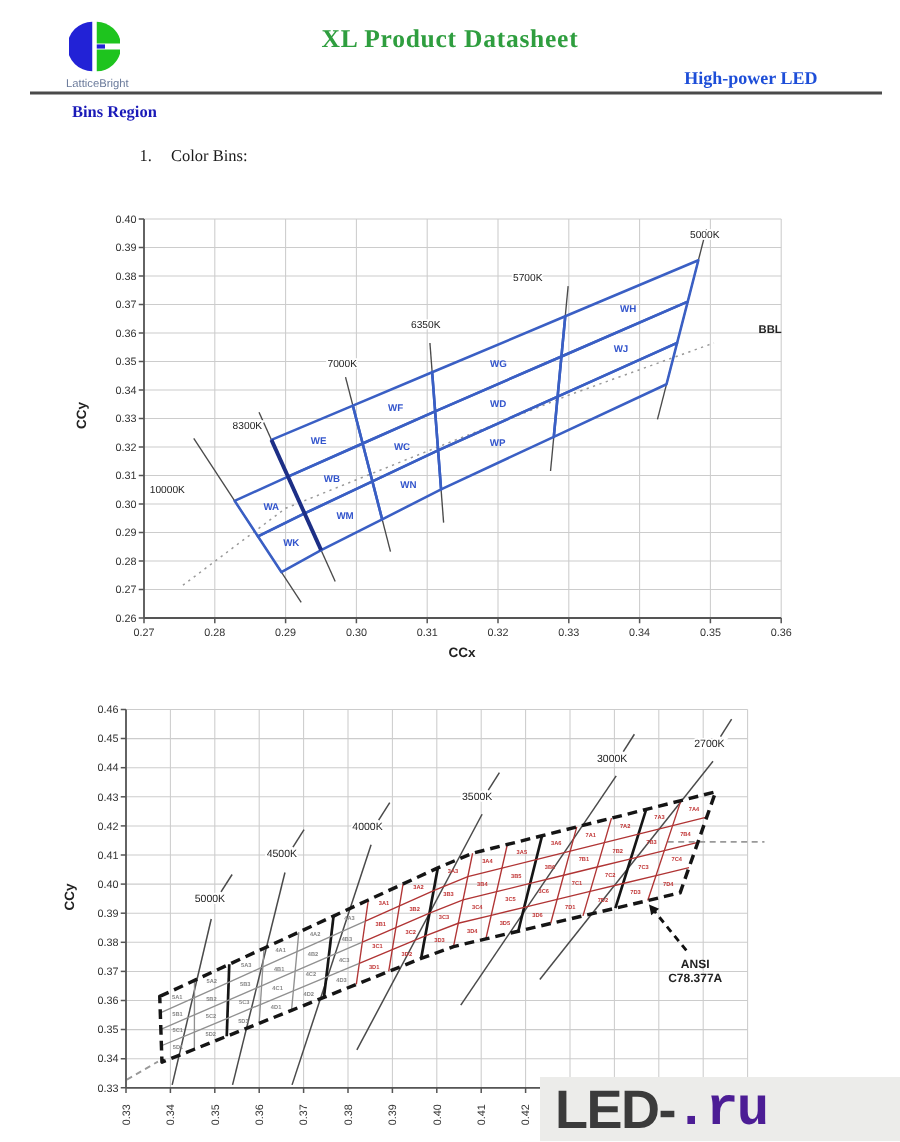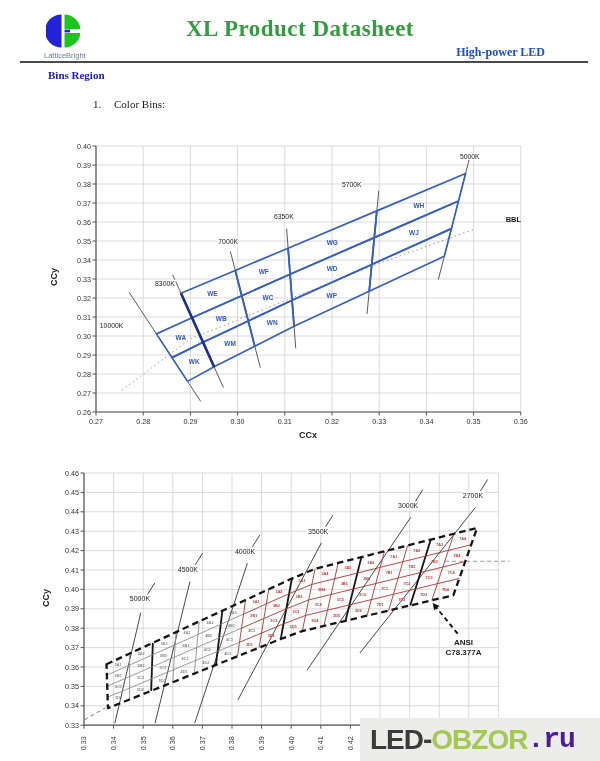--- a/index.html
+++ b/index.html
@@ -4,40 +4,40 @@
 <style>
   html,body{margin:0;padding:0;background:#fff;}
   .page{position:relative;width:600px;height:761px;background:#ffffff;overflow:hidden;
         font-family:"Liberation Sans","DejaVu Sans",sans-serif;}
   
   .brand-logo{position:absolute;left:46px;top:14px;width:34px;height:34px;}
   .brand-name{position:absolute;left:44px;top:51px;font-size:7.5px;color:#6b7b9b;
               font-family:Liberation Sans, sans-serif;}
   .doc-title{position:absolute;left:0;top:16px;width:600px;text-align:center;
              font-family:"Liberation Serif","DejaVu Serif",serif;font-weight:bold;
-             font-size:23px;color:#2f9e3f;letter-spacing:.5px;}
+             font-size:17px;color:#2f9e3f;letter-spacing:.5px;}
   .doc-subtitle{position:absolute;right:55px;top:45px;
                 font-family:"Liberation Serif","DejaVu Serif",serif;font-weight:bold;
                 font-size:12px;color:#1a1ab8;}
   .header-rule{position:absolute;left:20px;top:61px;width:568px;height:2px;background:#4a4a4a;}
   .section-heading{position:absolute;left:48px;top:69px;
                    font-family:"Liberation Serif","DejaVu Serif",serif;font-weight:bold;
                    font-size:11px;color:#1a1ab8;}
   .list-line{position:absolute;left:93px;top:98px;
              font-family:"Liberation Serif","DejaVu Serif",serif;
              font-size:11px;color:#1b1b1b;}
   .list-line .num{margin-right:10px;}
   .chart-svg{position:absolute;left:0;}
   #chart1{top:130px;}
   #chart2{top:455px;}
   .watermark{position:absolute;left:360px;top:718px;width:240px;height:43px;
              background:#ececea;display:flex;align-items:center;justify-content:flex-start;
              padding-left:10px;box-sizing:border-box;z-index:5;}
   .watermark span{font-family:"Liberation Sans","DejaVu Sans",sans-serif;font-weight:bold;
-                  font-size:28px;letter-spacing:-1px;line-height:1;}
+                  font-size:36px;letter-spacing:-1px;line-height:1;}
 </style>
 </head>
 <body>
 
 <div class="page">
 
   <svg class="brand-logo" viewBox="0 0 34 34">
     <g id="logo-g">
         <path d="M15.5 0.5 A16.5 16.5 0 0 0 15.5 33.5 Z" fill="#2222d6"></path>
         <path d="M18.5 0.5 A16.5 16.5 0 0 1 34.6 15 L18.5 15 Z" fill="#1ec41e"></path>
@@ -396,16 +396,15 @@
         <text x="408.11999999999995" y="52.92000000000003" text-anchor="middle" font-size="7" fill="#222" stroke="#fff" stroke-width="2.4" paint-order="stroke">3000K</text>
         <text x="472.9439999999999" y="42.832000000000065" text-anchor="middle" font-size="7" fill="#222" stroke="#fff" stroke-width="2.4" paint-order="stroke">2700K</text>
         <text x="463.4719999999999" y="190.27200000000008" text-anchor="middle" font-size="8" font-weight="bold" fill="#222"><tspan x="463.4719999999999" dy="0">ANSI</tspan><tspan x="463.4719999999999" dy="9.5">C78.377A</tspan></text>
         <line x1="457.55199999999996" y1="178.6320000000001" x2="432.6879999999999" y2="147.98000000000002" stroke="#111" stroke-width="1.9" stroke-dasharray="4.5 3.5"></line>
         <polygon points="432.6879999999999,147.98000000000002 434.1423035481779,155.16992358719875 439.4233131099751,150.88612410447246" fill="#111"></polygon>
       </g>
     </svg>
 
   <div class="watermark" style="background: rgb(236, 236, 234);">
     <span style="color: rgb(59, 59, 59);">LED-</span>
-      <span style="color: rgb(163, 200, 87);">OBZOR</span>
       <span style="color: #4c1d95; font-family: Liberation Mono, monospace;">.ru</span>
   </div>
 </div>
 
 </body></html>

